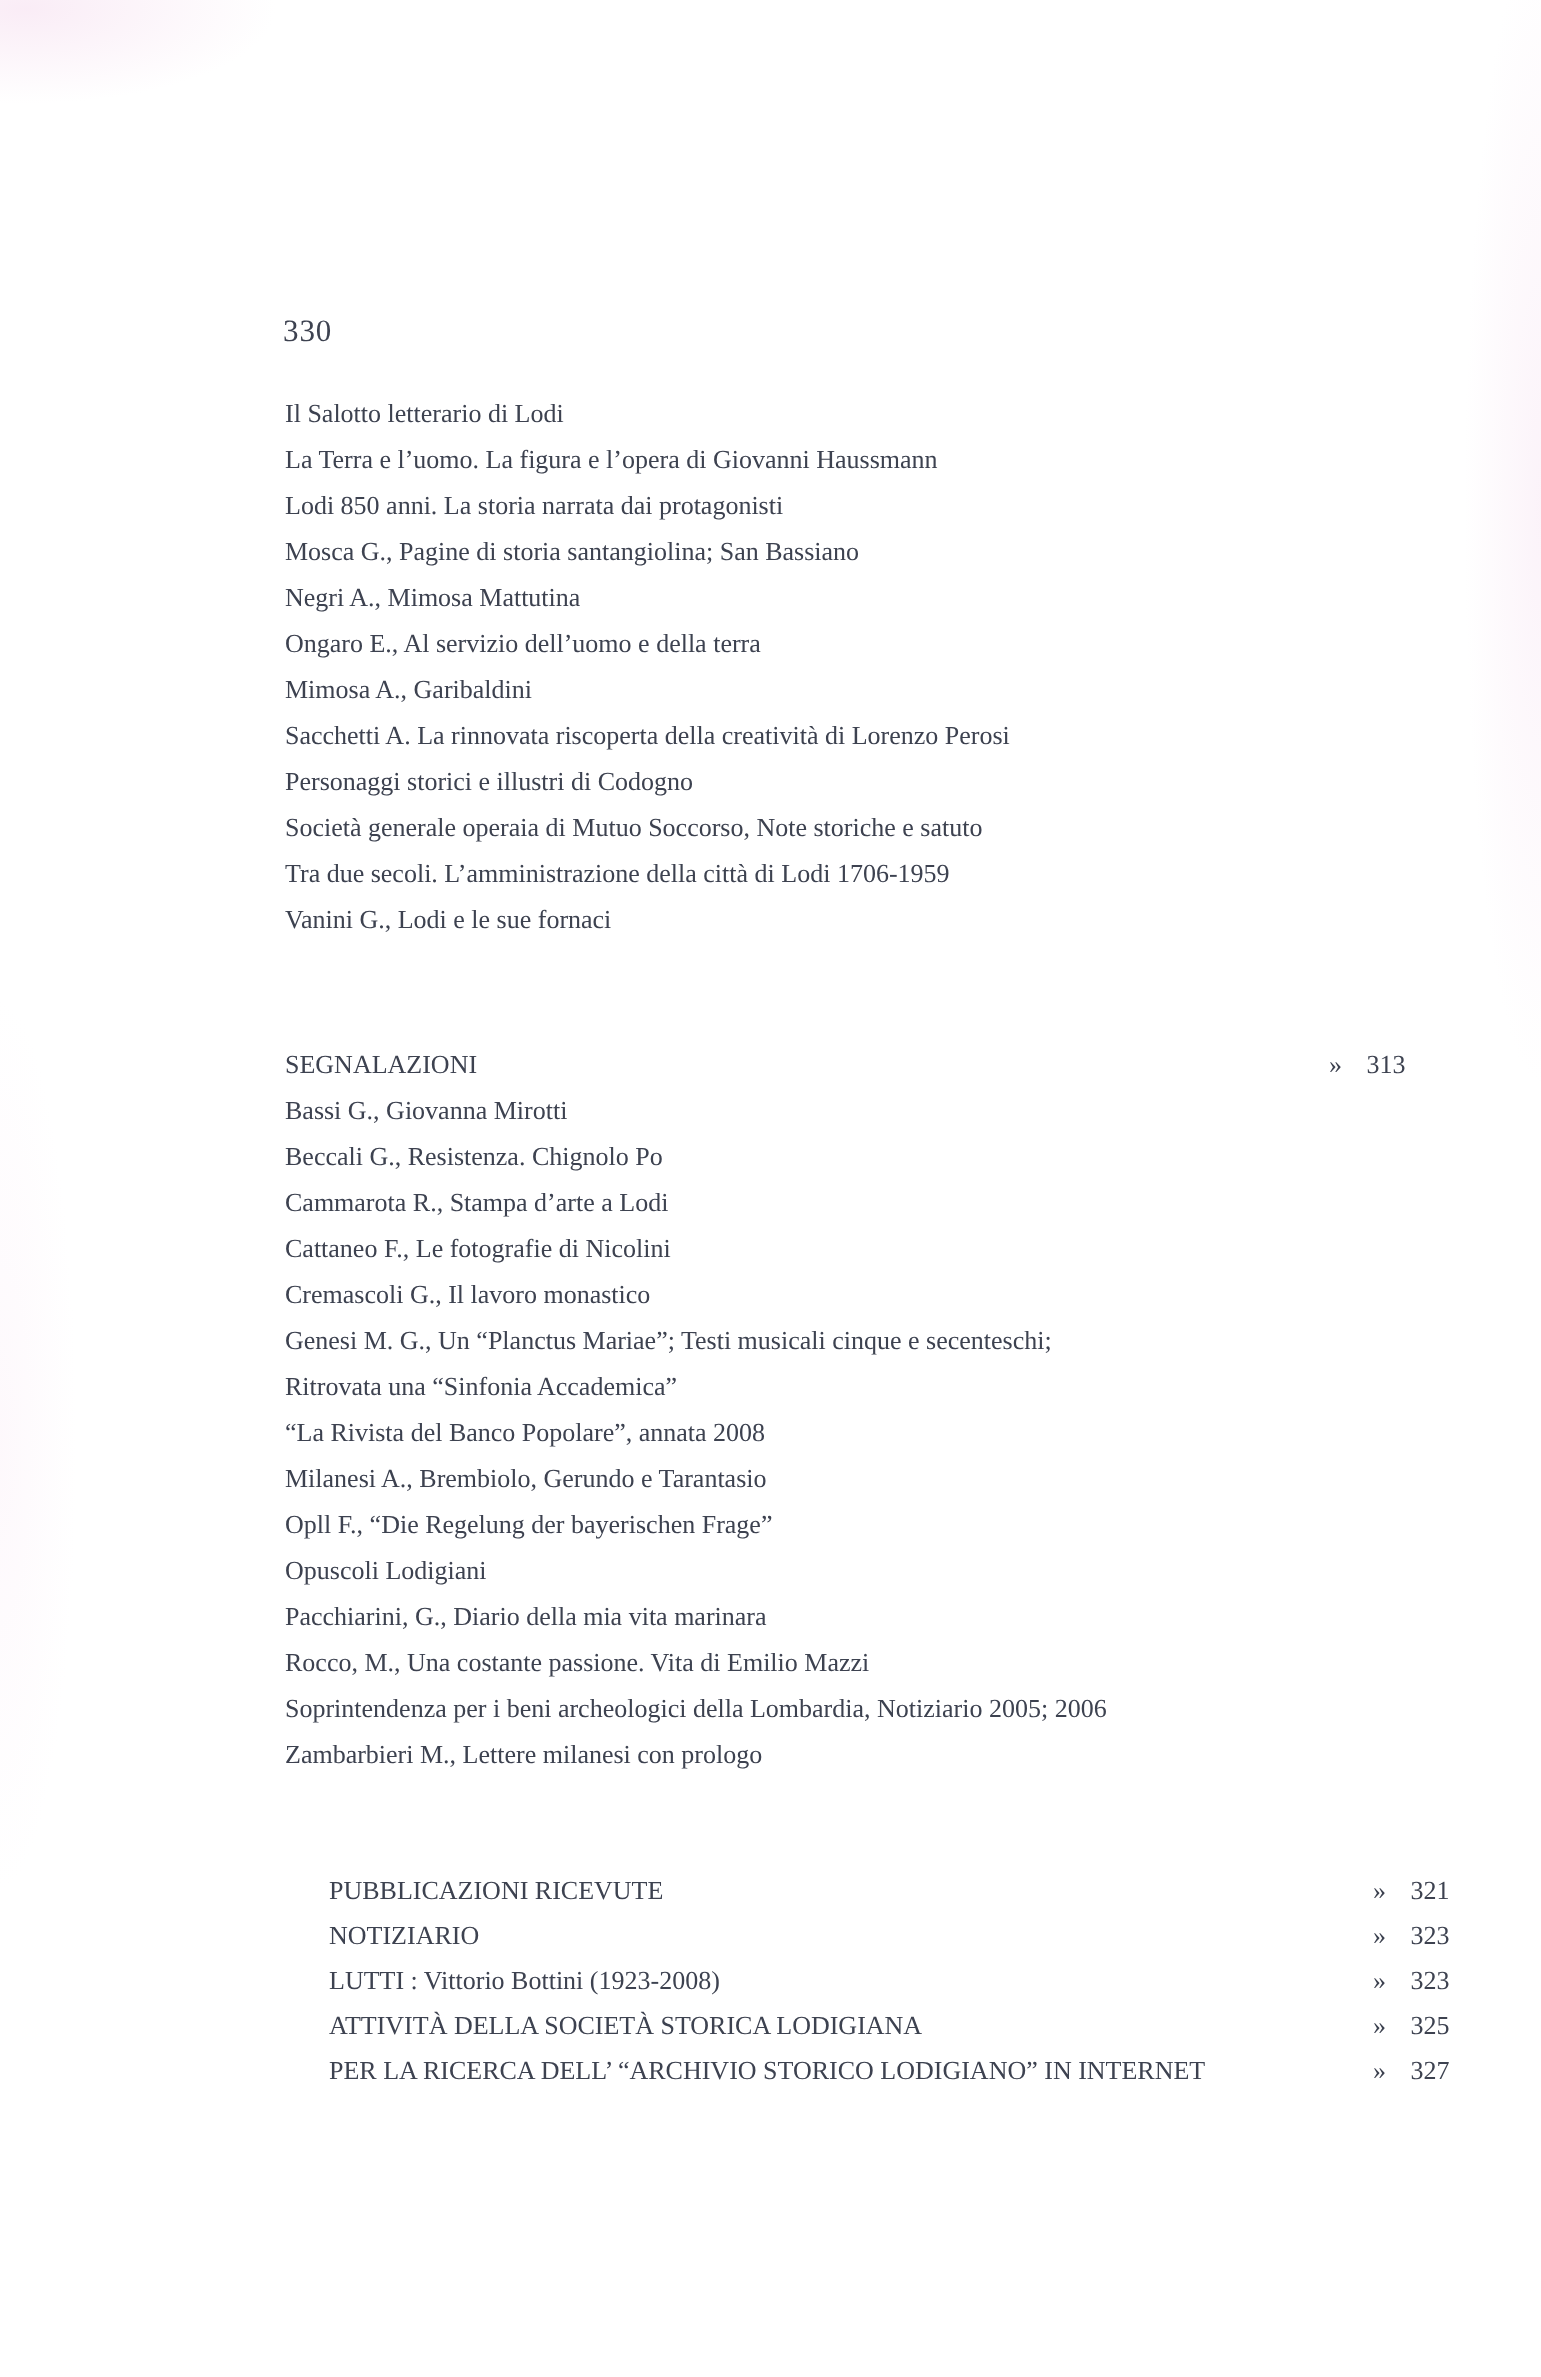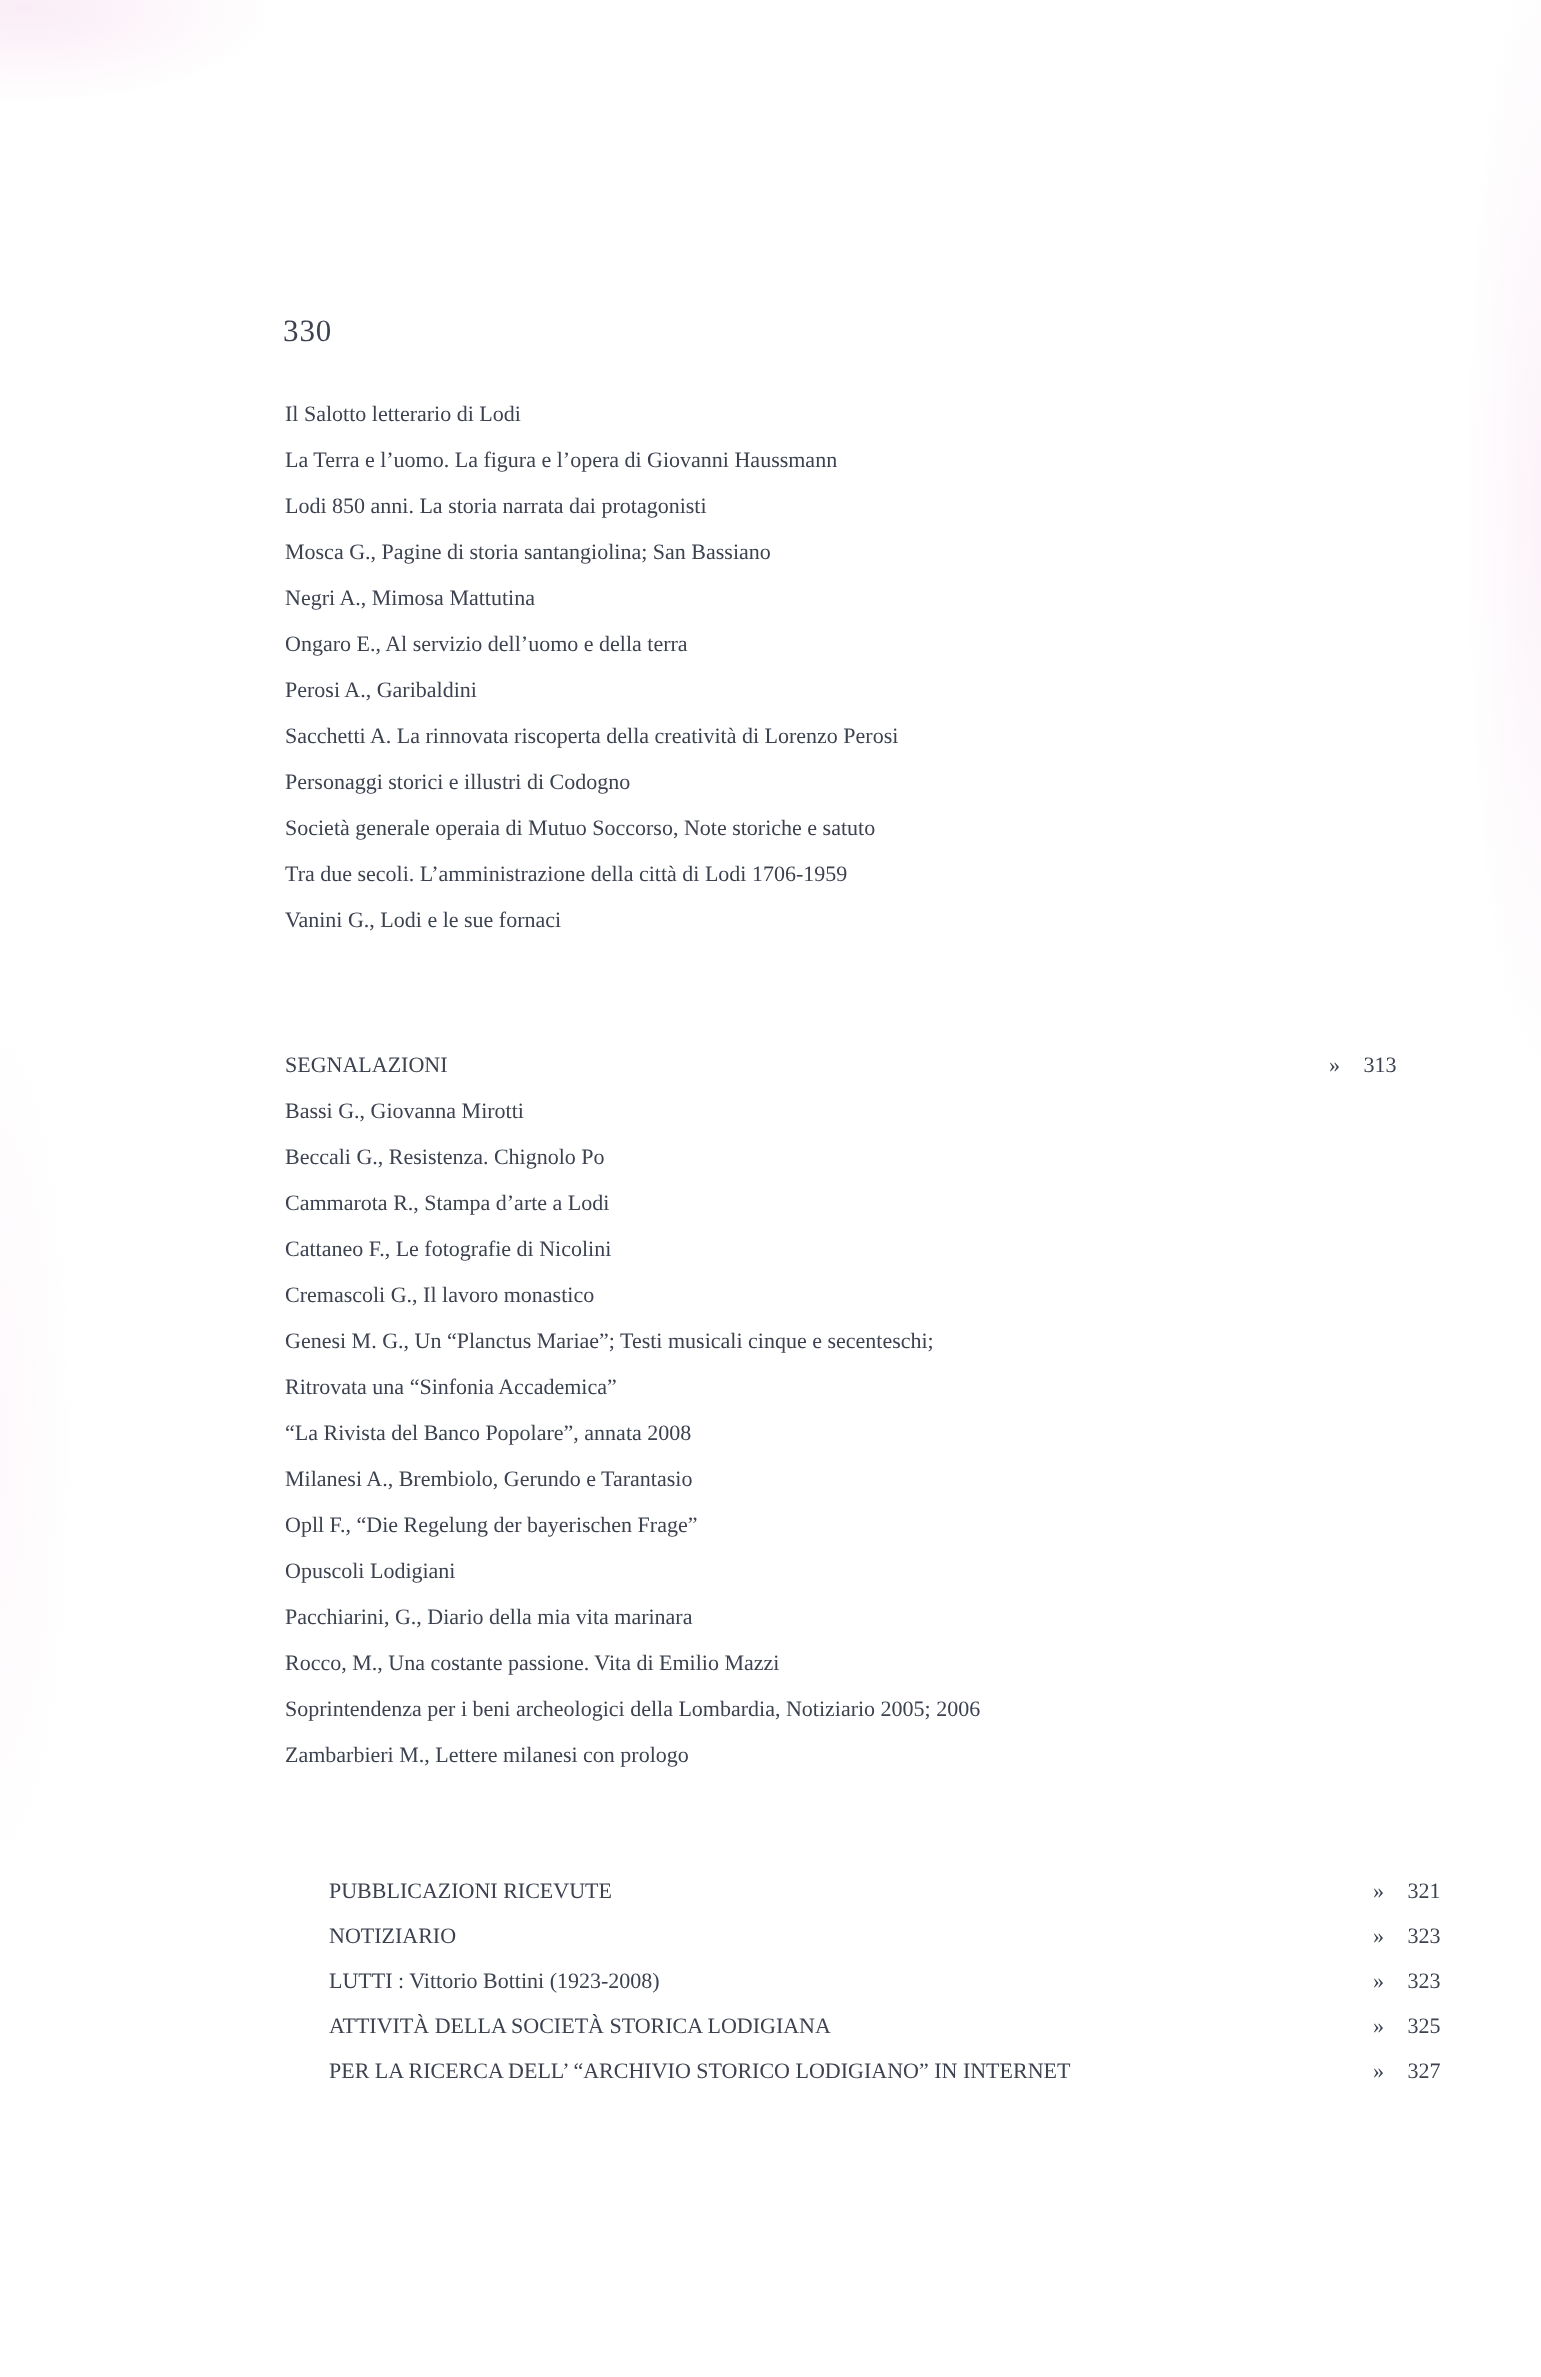--- a/index.html
+++ b/index.html
@@ -24,21 +24,21 @@
     position: absolute;
     left: 283px;
     top: 313px;
     font-size: 31px;
     letter-spacing: 0.9px;
   }
   .block {
     position: absolute;
     left: 285px;
     right: 85px;
-    font-size: 22px;
+    font-size: 26px;
     line-height: 46px;
     white-space: nowrap;
   }
   .block p {
     margin: 0;
     padding: 0;
   }
   .block-titles { top: 391px; }
   .block-segnalazioni { top: 1042px; }
   .block-end { top: 1868px; line-height: 45px; margin-left: 44px; }
@@ -62,21 +62,21 @@
 
   <div class="pageno">330</div>
 
   <div class="block block-titles">
     <p>Il Salotto letterario di Lodi</p>
     <p>La Terra e l’uomo. La figura e l’opera di Giovanni Haussmann</p>
     <p>Lodi 850 anni. La storia narrata dai protagonisti</p>
     <p>Mosca G., Pagine di storia santangiolina; San Bassiano</p>
     <p>Negri A., Mimosa Mattutina</p>
     <p>Ongaro E., Al servizio dell’uomo e della terra</p>
-    <p>Perosi A., Garibaldini</p>
+    <p>Mimosa A., Garibaldini</p>
     <p>Sacchetti A. La rinnovata riscoperta della creatività di Lorenzo Perosi</p>
     <p>Personaggi storici e illustri di Codogno</p>
     <p>Società generale operaia di Mutuo Soccorso, Note storiche e satuto</p>
     <p>Tra due secoli. L’amministrazione della città di Lodi 1706-1959</p>
     <p>Vanini G., Lodi e le sue fornaci</p>
   </div>
 
   <div class="block block-segnalazioni">
     <p class="row">
       <span>SEGNALAZIONI</span>

